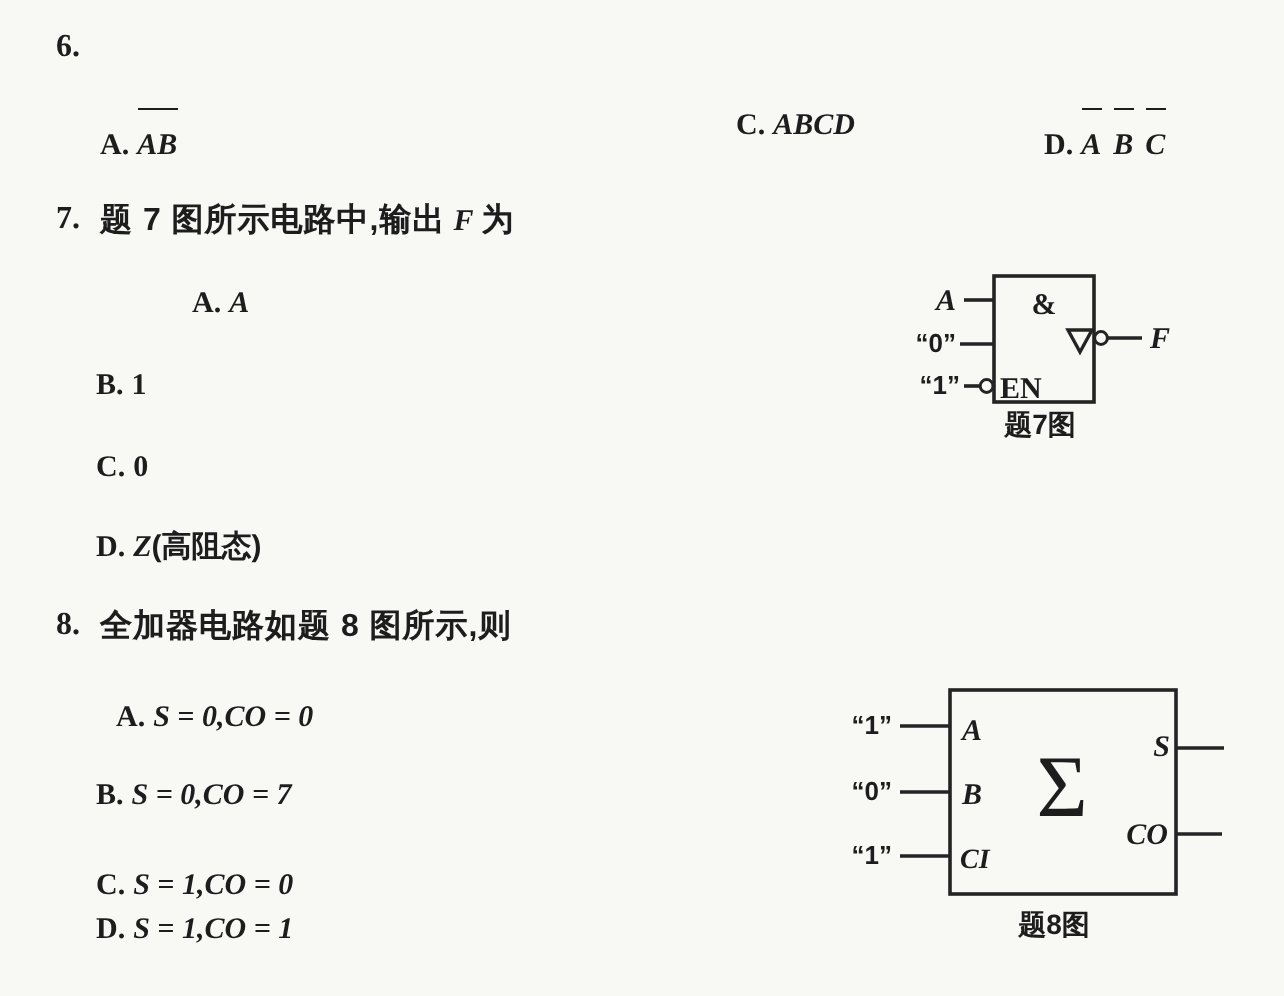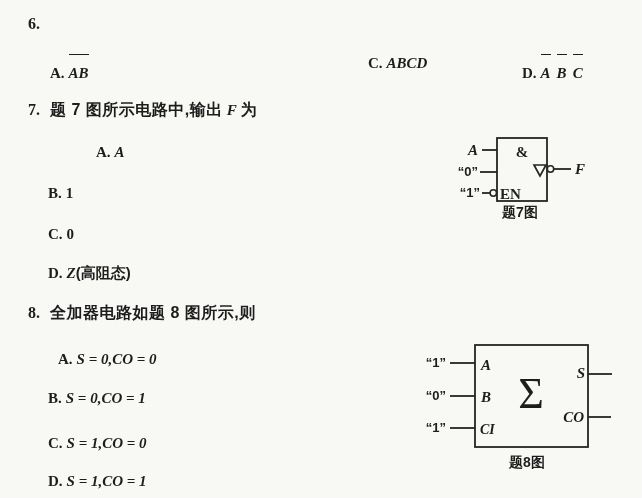--- a/index.html
+++ b/index.html
@@ -96,26 +96,26 @@
     <text class="fig-caption" x="90" y="87" text-anchor="middle">题7图</text>
   </svg>
 
   <span class="abs qnum" style="left:28px; top:304px;">8.</span>
   <span class="abs cn" style="left:50px; top:303px;">全加器电路如题 8 图所示,则</span>
 
   <span class="abs" style="left:58px; top:350px;">
     <span class="olabel">A.</span><span class="math">S = 0,CO = 0</span>
   </span>
   <span class="abs" style="left:48px; top:389px;">
-    <span class="olabel">B.</span><span class="math">S = 0,CO = 1</span>
+    <span class="olabel">B.</span><span class="math">S = 0,CO = 7</span>
   </span>
   <span class="abs" style="left:48px; top:434px;">
     <span class="olabel">C.</span><span class="math">S = 1,CO = 0</span>
   </span>
-  <span class="abs" style="left:48px; top:472px;">
+  <span class="abs" style="left:48px; top:456px;">
     <span class="olabel">D.</span><span class="math">S = 1,CO = 1</span>
   </span>
 
   <svg class="abs" style="left:410px; top:340px;" width="210" height="135" viewBox="0 0 210 135">
     <rect class="box" x="65" y="5" width="113" height="102"></rect>
     <line class="wire" x1="40" y1="23" x2="65" y2="23"></line>
     <text class="fig-quote" x="36" y="27" text-anchor="end">“1”</text>
     <text class="fig-var" x="71" y="30">A</text>
     <line class="wire" x1="40" y1="56" x2="65" y2="56"></line>
     <text class="fig-quote" x="36" y="60" text-anchor="end">“0”</text>

